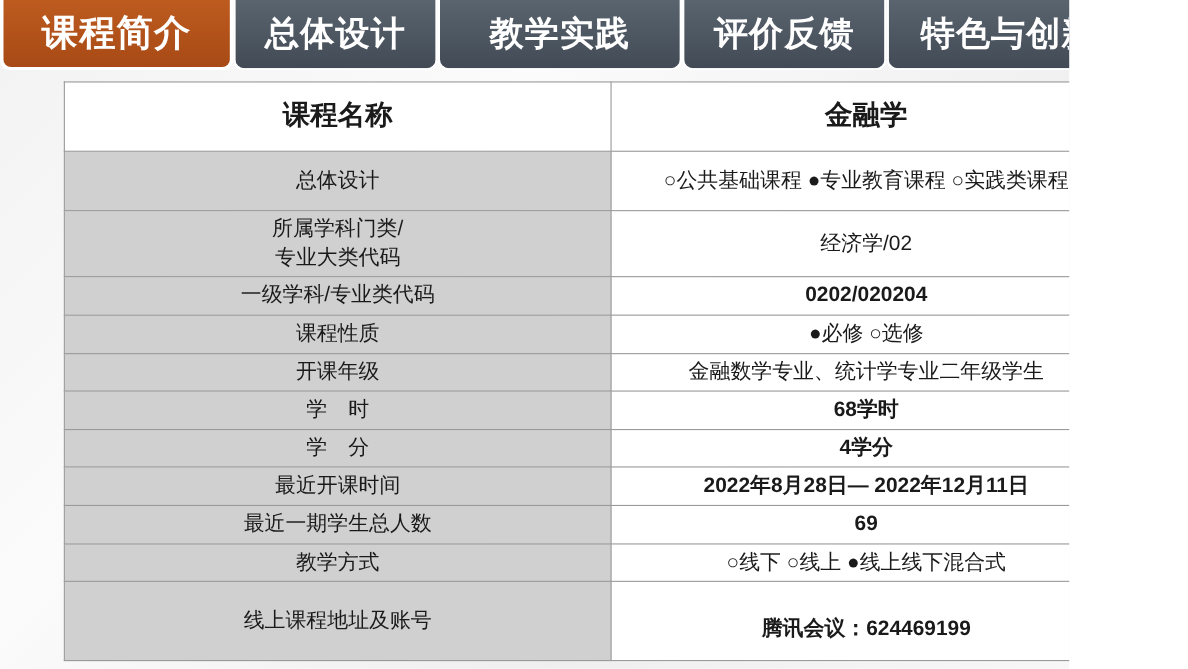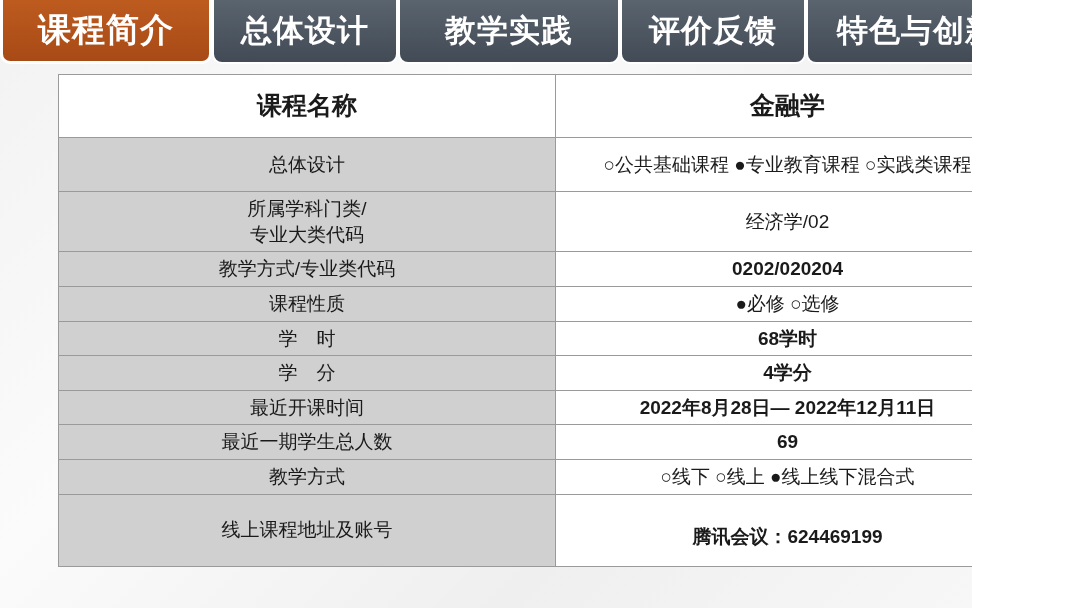--- a/index.html
+++ b/index.html
@@ -142,26 +142,30 @@
           <td class="value">○公共基础课程  ●专业教育课程 ○实践类课程</td>
         </tr>
         <tr class="r-two">
           <td class="label">
             <span>所属学科门类/</span><br>
             <span>专业大类代码</span>
           </td>
           <td class="value">经济学/02</td>
         </tr>
         <tr class="r-normal">
-          <td class="label">教学方式/专业类代码</td>
+          <td class="label">一级学科/专业类代码</td>
           <td class="value b">0202/020204</td>
         </tr>
         <tr class="r-normal">
           <td class="label">课程性质</td>
           <td class="value">●必修  ○选修</td>
+        </tr>
+        <tr class="r-normal">
+          <td class="label">开课年级</td>
+          <td class="value">金融数学专业、统计学专业二年级学生</td>
         </tr>
         <tr class="r-normal">
           <td class="label">学　时</td>
           <td class="value b">68学时</td>
         </tr>
         <tr class="r-normal">
           <td class="label">学　分</td>
           <td class="value b">4学分</td>
         </tr>
         <tr class="r-normal">

